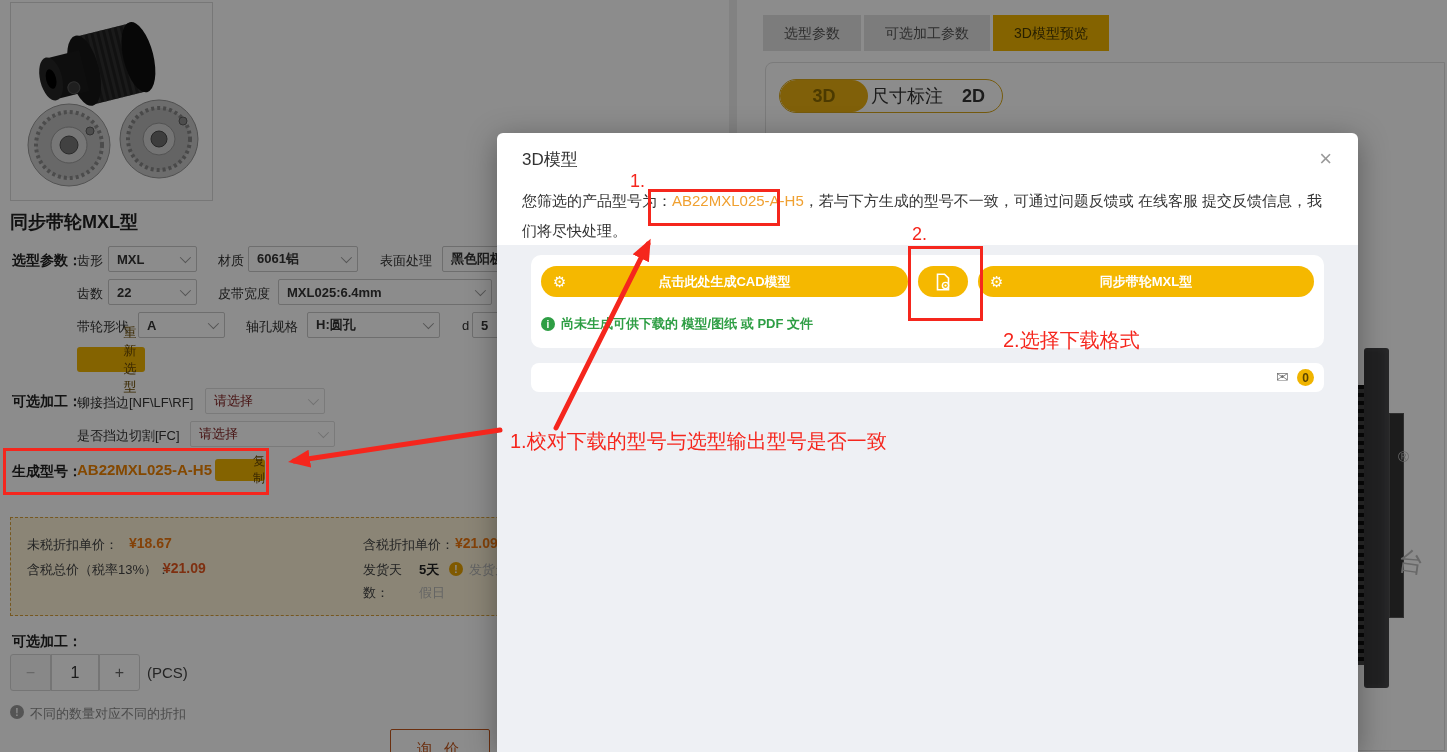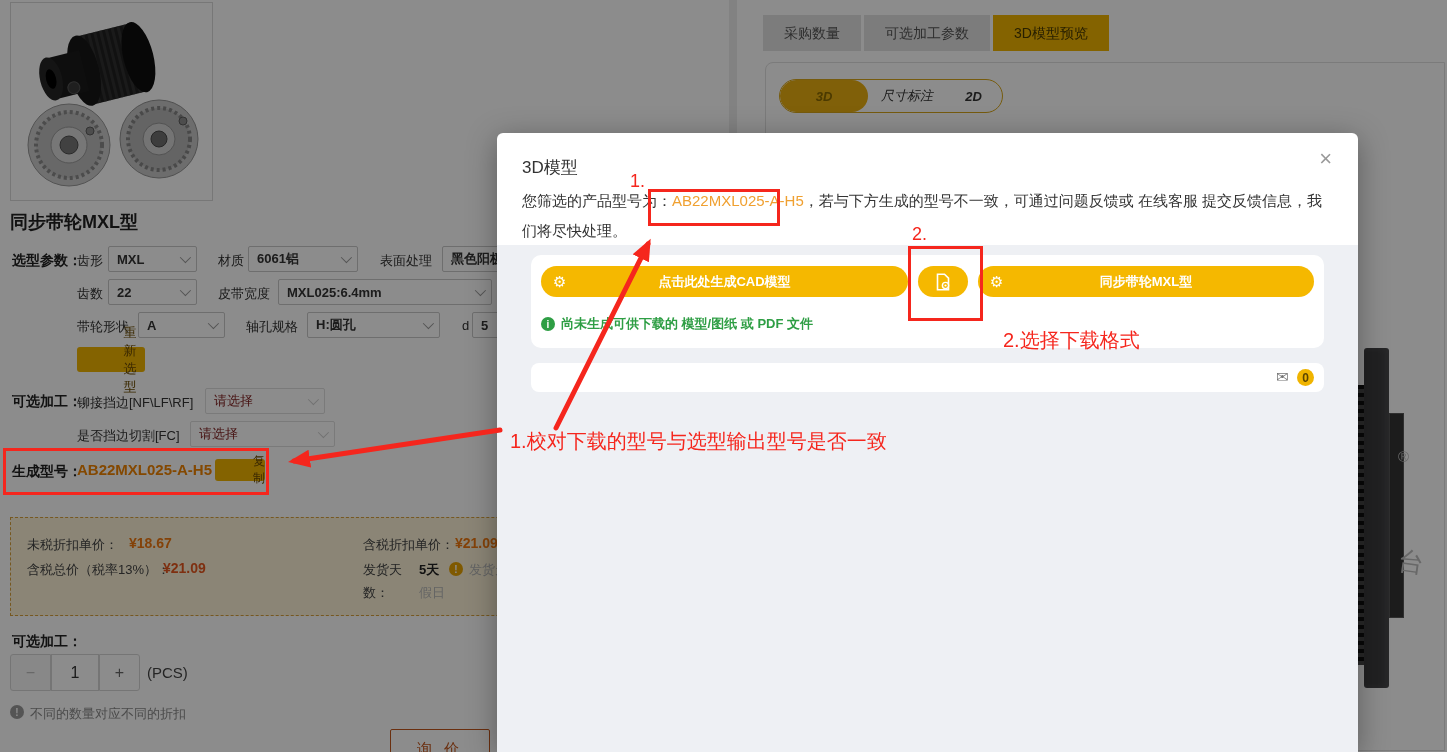--- a/index.html
+++ b/index.html
@@ -37,34 +37,34 @@
   .inq-btn{left:390px;top:729px;width:100px;height:40px;border:1px solid #c2571d;border-radius:2px;
        color:#c2571d;font-size:15px;letter-spacing:4px;background:transparent;
        display:flex;align-items:center;justify-content:center;}
   .tab{display:inline-block;height:36px;line-height:36px;padding:0 21px;background:#e2e2e2;
        color:#555;font-size:14px;margin-right:3px;cursor:pointer;}
   .tab.active{background:#F0B400;color:#4a3b00;}
   .viewer-panel{left:765px;top:62px;width:680px;height:689px;background:#fff;
        border:1px solid #e0e0e0;border-radius:8px 0 0 0;box-sizing:border-box;}
   .pill{left:13px;top:16px;height:34px;width:224px;border:1.5px solid #d8a71a;border-radius:18px;
        display:flex;align-items:center;background:#fff;box-sizing:border-box;overflow:hidden;}
-  .pill .seg{height:100%;display:flex;align-items:center;justify-content:center;font-size:13px;color:#333;cursor:pointer;font-style:italic;}
+  .pill .seg{height:100%;display:flex;align-items:center;justify-content:center;font-size:18px;color:#333;cursor:pointer;}
   .pill .seg.gold{background:#E9AF12;color:#8a6a00;border-radius:18px;width:88px;font-weight:bold;}
   .teeth{left:1357px;top:385px;width:11px;height:280px;
        background:repeating-linear-gradient(to bottom,#101010 0 4px,#4a4a4a 4px 8px);}
   .sil-bar{left:1364px;top:348px;width:25px;height:340px;background:#3d3d3f;border-radius:3px;
        box-shadow:inset -4px 0 6px rgba(255,255,255,0.08);}
   .sil-hub{left:1389px;top:413px;width:15px;height:205px;background:#333;border:1px solid #565656;box-sizing:border-box;}
   .wm{color:#bdbdbd;}
   
   #overlay{position:absolute;inset:0;background:rgba(0,0,0,0.45);z-index:10;}
   
   #modal{position:absolute;left:497px;top:133px;width:861px;height:619px;background:#fff;
        border-radius:6px 6px 0 0;box-shadow:0 6px 30px rgba(0,0,0,0.35);z-index:20;}
-  .m-title{left:25px;top:15px;font-size:17px;color:#333;margin-top:8px;}
+  .m-title{left:25px;top:15px;font-size:17px;color:#333;}
   .m-close{right:26px;top:15px;font-size:22px;color:#999;cursor:pointer;line-height:1;}
   .m-intro{left:25px;top:53px;width:814px;font-size:15px;color:#333;line-height:30px;}
   .m-model{color:#F0A030;}
   .m-body{left:0;top:112px;width:861px;height:507px;background:#eef0f4;}
   .m-card{left:34px;width:793px;background:#fff;border-radius:10px;}
   .pillbtn{position:absolute;top:11px;height:31px;border-radius:16px;background:#F5B800;
        display:flex;align-items:center;justify-content:center;color:#fff;font-size:13px;
        font-weight:bold;cursor:pointer;}
   .pill-gear{position:absolute;left:12px;top:50%;transform:translateY(-50%);font-size:15px;color:#fff;font-weight:normal;}
   .green-note{left:10px;top:60px;display:flex;align-items:center;gap:6px;
@@ -202,21 +202,21 @@
   <div class="abs step-cell" style="left:99px;top:654px;width:41px;color:#666;border-radius:0 3px 3px 0">+</div>
   <span class="abs lbl" style="left:147px;top:664px;font-size:15px;color:#444">(PCS)</span>
   <span class="abs circle-ic" style="left:10px;top:705px;background:#9a9a9a">!</span>
   <span class="abs lbl" style="left:30px;top:705px;color:#8b8b8b">不同的数量对应不同的折扣</span>
 
   <button class="abs inq-btn">询 价</button>
 
   <div class="abs" style="left:729px;top:0;width:8px;height:752px;background:#ededed"></div>
 
   <div class="abs" style="left:763px;top:15px">
-    <span class="tab">采购数量</span><span class="tab">可选加工参数</span><span class="tab active">3D模型预览</span>
+    <span class="tab">选型参数</span><span class="tab">可选加工参数</span><span class="tab active">3D模型预览</span>
   </div>
 
   <div class="abs viewer-panel">
     <div class="abs pill">
       <span class="seg gold">3D</span>
       <span class="seg" style="width:78px">尺寸标注</span>
       <span class="seg" style="width:55px;font-weight:bold">2D</span>
     </div>
   </div>
 

